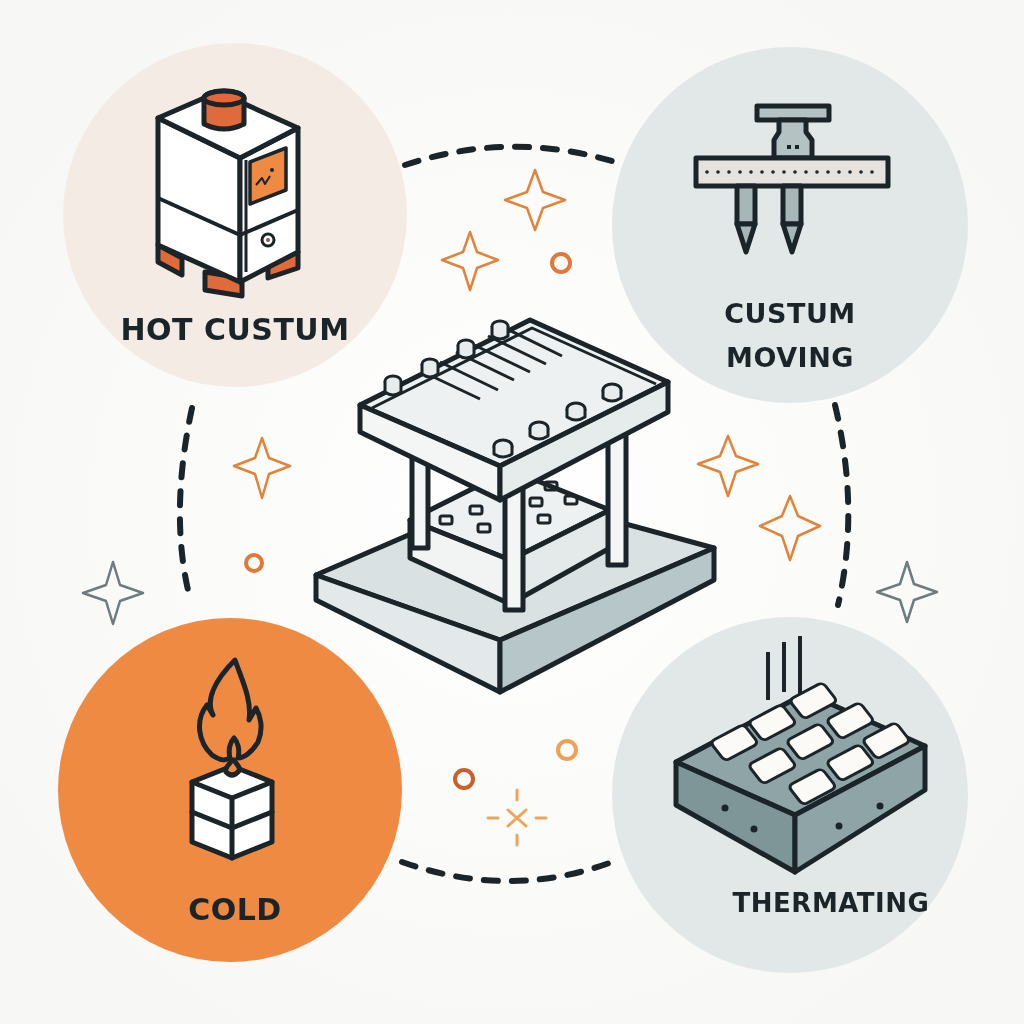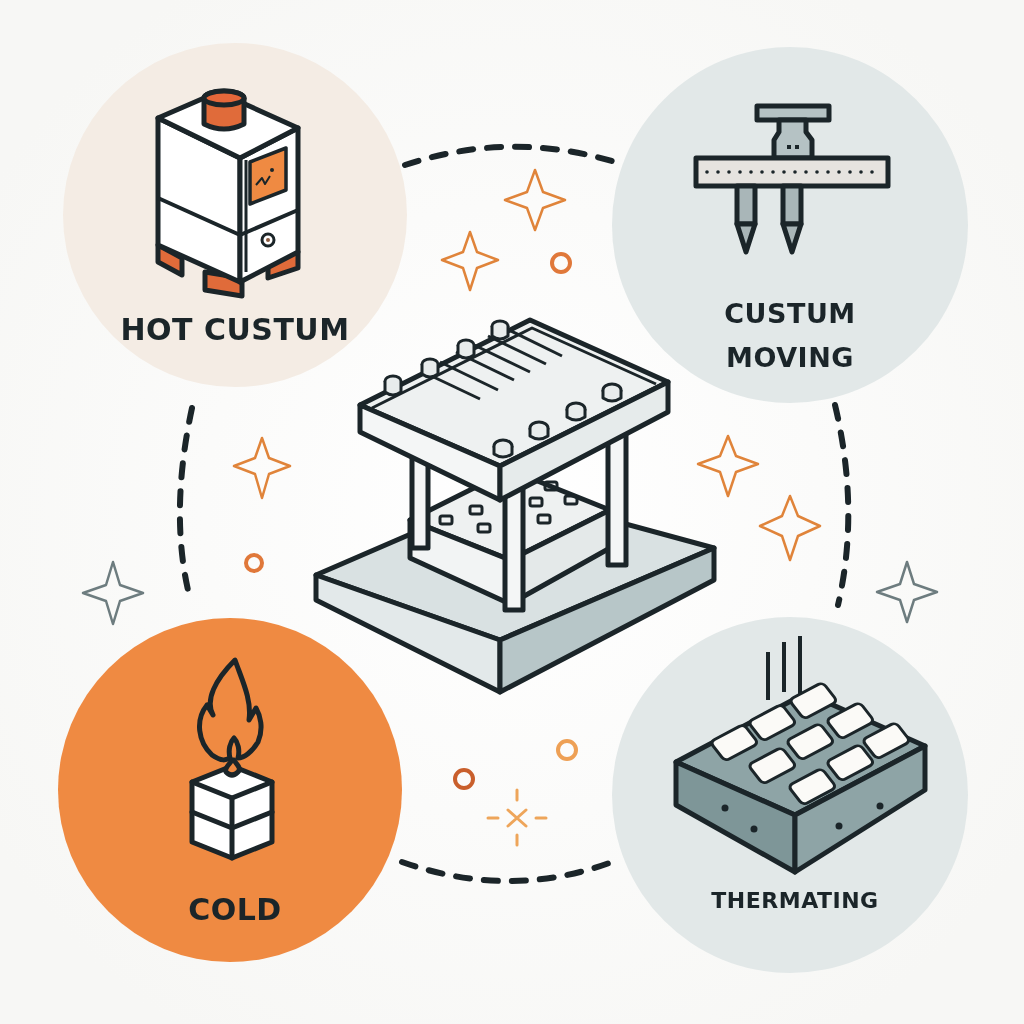--- a/index.html
+++ b/index.html
@@ -2,21 +2,21 @@
 <html><head>
 <meta charset="utf-8">
 <style>
   html, body { margin: 0; padding: 0; background: #fdfdfc; }
   body { width: 1024px; height: 1024px; position: relative; overflow: hidden; font-family: "Liberation Sans", sans-serif; }
   .stage { position: absolute; left: 0; top: 0; width: 1024px; height: 1024px; }
   .node-label { position: absolute; text-align: center; font-family: "DejaVu Sans", sans-serif; font-weight: bold; color: #1b2529; letter-spacing: 0.5px; }
   .label-hot { left: 100px; top: 312px; width: 270px; font-size: 30px; }
   .label-custom { left: 680px; top: 270px; width: 220px; font-size: 27px; line-height: 44px; margin-top: 22px; }
   .label-cold { left: 150px; top: 892px; width: 170px; font-size: 30px; text-align: center; }
-  .label-therm { left: 660px; top: 888px; width: 270px; font-size: 22px; }
+  .label-therm { left: 696px; top: 888px; width: 270px; font-size: 26px; }
 </style>
 </head>
 <body>
 
 <div class="stage">
 <svg width="1024" height="1024" viewBox="0 0 1024 1024" xmlns="http://www.w3.org/2000/svg">
   <defs>
     <radialGradient id="bg" cx="50%" cy="50%" r="60%">
       <stop offset="0%" stop-color="#ffffff"></stop>
       <stop offset="100%" stop-color="#f7f7f5"></stop>

